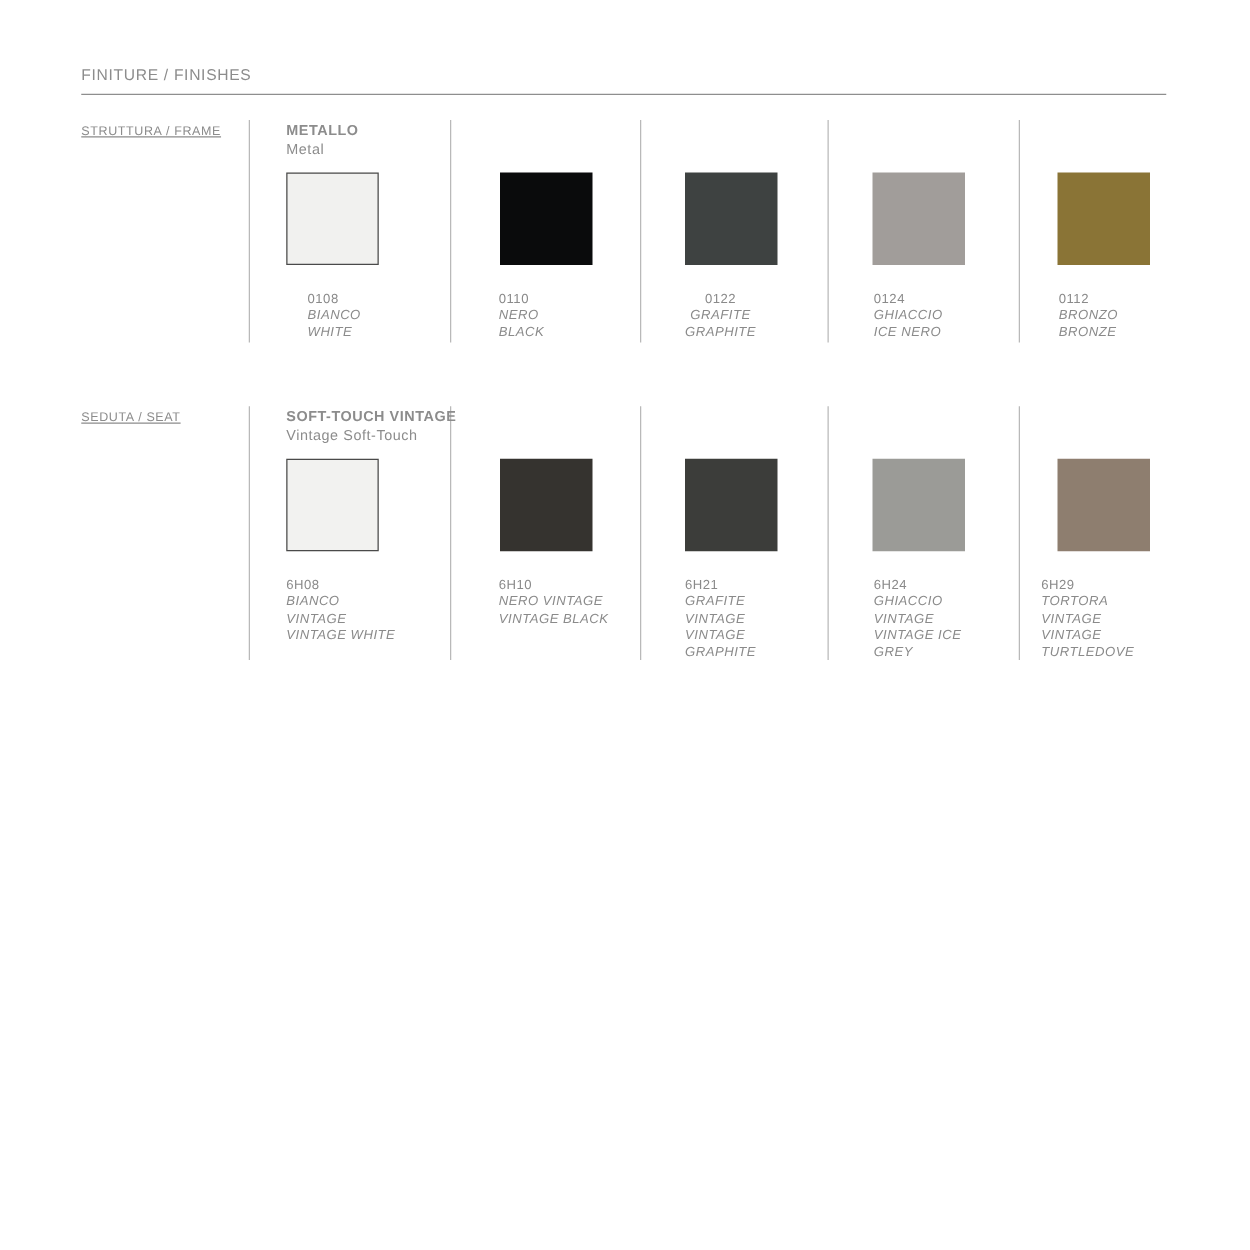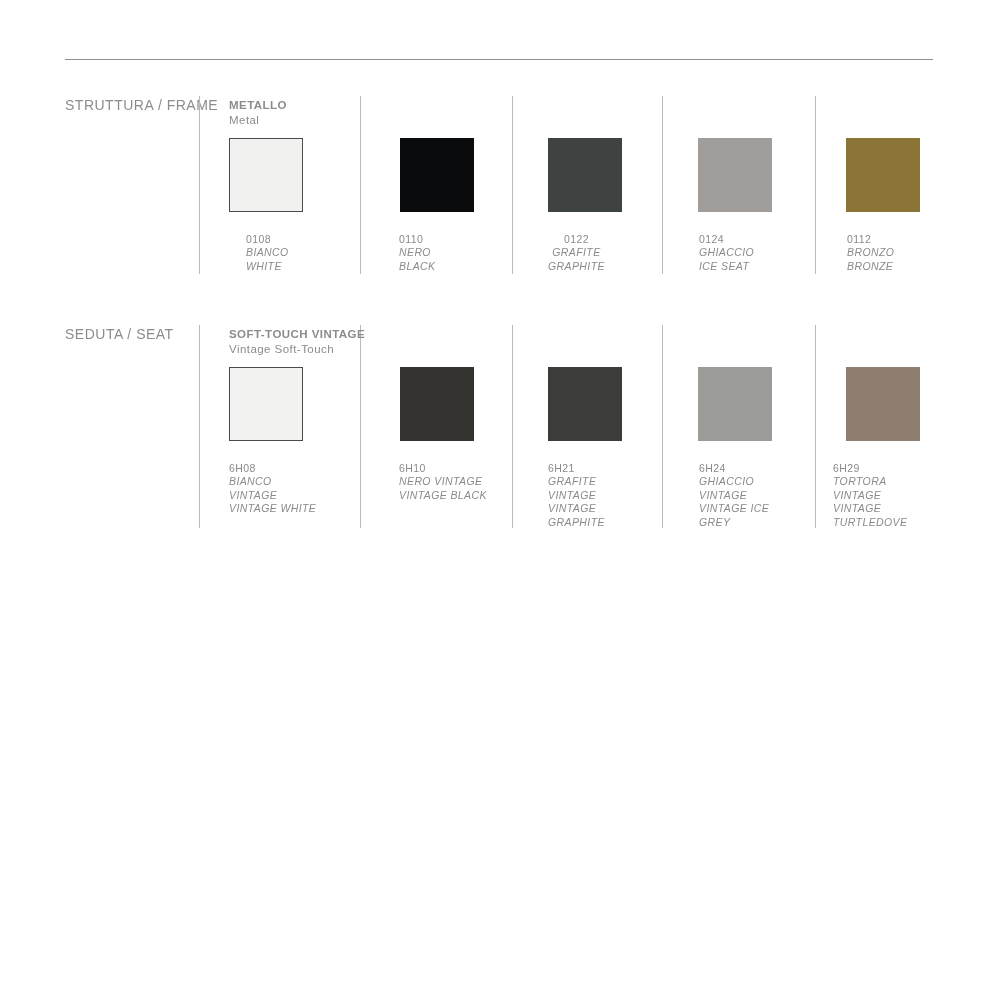--- a/index.html
+++ b/index.html
@@ -50,25 +50,26 @@
     width: 1000px;
   }
   .row-frame { top: 96px; height: 180px; }
   .row-seat  { top: 325px; height: 205px; }
 
   
   .row-category {
     position: absolute;
     left: 65px;
     top: 2px;
-    font-size: 14px;
+    font-size: 10px;
     letter-spacing: 0.5px;
     color: #8c8c8c;
     line-height: 15px;
     white-space: nowrap;
+    text-decoration: underline;
   }
 
   
   .divider {
     position: absolute;
     top: 0;
     width: 1px;
     background: #b9b9b9;
   }
 
@@ -115,20 +116,21 @@
   }
   .swatch-label .code { display: block; }
   .swatch-label .ln { display: block; font-style: italic; }
 </style>
 </head>
 <body>
 
 <div class="page">
 
   <div class="header">
+    <div class="header-title">FINITURE / FINISHES</div>
     <div class="header-rule"></div>
   </div>
 
   <div id="rows-host">
       <div class="row row-frame">
         <div class="row-category">STRUTTURA / FRAME</div>
         <div class="divider" style="left: 199px; height: 178px; background: rgb(185, 185, 185);"></div>
         <div class="divider" style="left: 360px; height: 178px; background: rgb(185, 185, 185);"></div>
         <div class="divider" style="left: 512px; height: 178px; background: rgb(185, 185, 185);"></div>
         <div class="divider" style="left: 662px; height: 178px; background: rgb(185, 185, 185);"></div>
@@ -159,21 +161,21 @@
             <span class="code">0122</span>
             <span class="ln">GRAFITE</span>
             <span class="ln">GRAPHITE</span>
           </div>
         </div>
         <div class="cell" style="left: 0px;">
           <div class="swatch" style="left: 698px; top: 42px; background: rgb(161, 157, 154);"></div>
           <div class="swatch-label" style="left: 699px; top: 137px;">
             <span class="code">0124</span>
             <span class="ln">GHIACCIO</span>
-            <span class="ln">ICE SEAT</span>
+            <span class="ln">ICE NERO</span>
           </div>
         </div>
         <div class="cell" style="left: 0px;">
           <div class="swatch" style="left: 846px; top: 42px; background: rgb(138, 116, 54);"></div>
           <div class="swatch-label" style="left: 847px; top: 137px;">
             <span class="code">0112</span>
             <span class="ln">BRONZO</span>
             <span class="ln">BRONZE</span>
           </div>
         </div>

